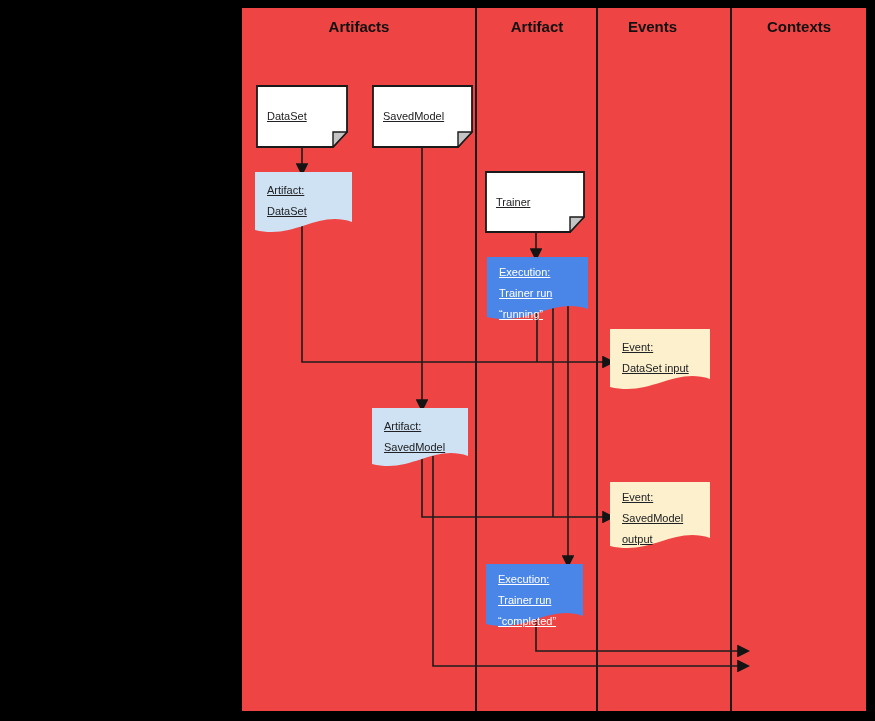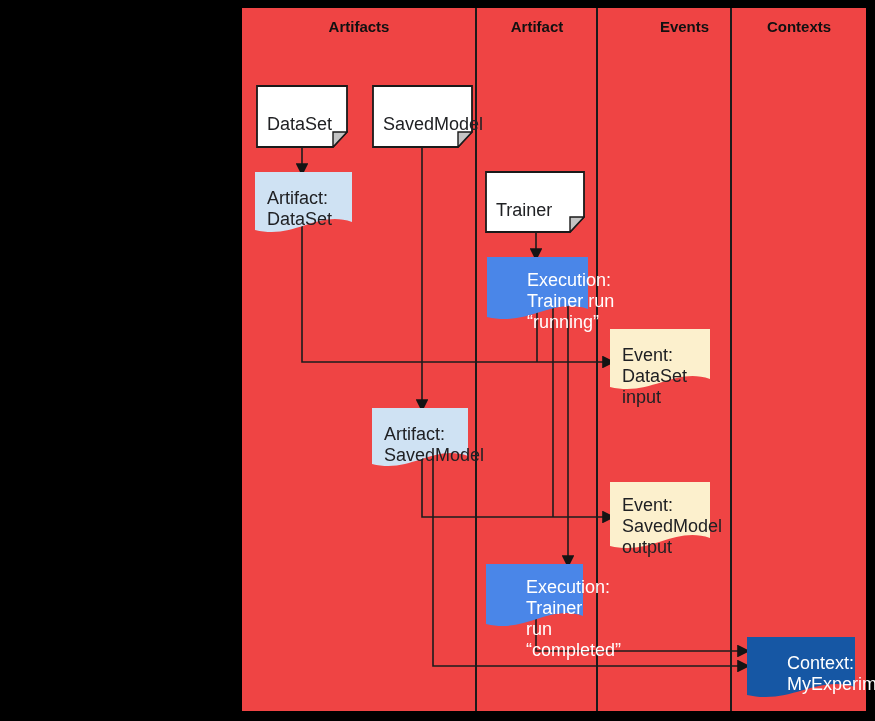--- a/index.html
+++ b/index.html
@@ -3,39 +3,39 @@
 <meta charset="utf-8">
 <style>
   html,body{margin:0;padding:0;background:#000;}
   .stage{position:relative;width:875px;height:721px;background:#000;overflow:hidden;
          font-family:"Liberation Sans","DejaVu Sans",sans-serif;}
   .panel{position:absolute;left:242px;top:8px;width:624px;height:703px;background:#ef4444;}
   .colline{position:absolute;top:0;width:2px;height:703px;background:#1b1b1b;}
   .colline.c1{left:233px}.colline.c2{left:354px}.colline.c3{left:488px}
   .colhead{position:absolute;top:10px;font-size:15px;font-weight:bold;color:#111;text-align:center;}
   .colhead.h1{left:0;width:234px}.colhead.h2{left:235px;width:120px}
-  .colhead.h3{left:376px;width:133px}.colhead.h4{left:490px;width:134px}
+  .colhead.h3{left:344px;width:133px}.colhead.h4{left:490px;width:134px}
   svg.edges{position:absolute;left:0;top:0;z-index:1;}
   .node{position:absolute;z-index:2;}
   .node svg{position:absolute;left:0;top:0;}
-  .nlabel{position:absolute;left:0;top:8px;width:100%;height:100%;box-sizing:border-box;
-          white-space:pre-line;font-size:18px;line-height:21px;color:#202124;
-          padding-left:12px;padding-top:8px;}
+  .nlabel{position:absolute;left:0;top:0;width:100%;height:100%;box-sizing:border-box;
+          white-space:pre-line;font-size:11px;line-height:21px;color:#202124;
+          padding-left:12px;padding-top:8px;text-decoration:underline;}
   .doc .nlabel{display:flex;align-items:center;padding-top:0;padding-left:11px;}
   .n-dataset{left:14px;top:77px;width:92px;height:63px;}
   .n-savedmodel{left:130px;top:77px;width:101px;height:63px;}
   .n-trainer{left:243px;top:163px;width:100px;height:62px;border-radius:30px;}
   .n-artifact-dataset{left:13px;top:164px;width:97px;height:66px;}
   .n-execution-running{left:245px;top:249px;width:101px;height:68px;}
   .n-event-dataset-input{left:368px;top:321px;width:100px;height:66px;}
   .n-artifact-savedmodel{left:130px;top:400px;width:96px;height:64px;}
   .n-event-savedmodel-output{left:368px;top:474px;width:100px;height:72px;}
   .n-execution-completed{left:244px;top:556px;width:97px;height:68px;}
   .n-context{left:505px;top:629px;width:108px;height:66px;}
-  .white-text .nlabel{color:#ffffff;margin-left:28px;}
+  .white-text .nlabel{color:#ffffff;}
   .threeline .nlabel{padding-top:5px;}
 </style>
 </head>
 <body>
 
 <div class="stage">
   <div class="panel">
 
     <div class="colline c1"></div>
     <div class="colline c2"></div>
@@ -134,22 +134,15 @@
 
     <div class="node white-text threeline n-execution-completed">
       <svg width="97" height="68">
         <path d="M0 0 H97 V52 C62 40, 40 70, 0 60 Z" fill="#4a86e8"></path>
       </svg>
       <div class="nlabel">Execution:
 Trainer run
 “completed”</div>
     </div>
 
-    <div class="node white-text n-context">
-      <svg width="108" height="66">
-        <path d="M0 0 H108 V50 C69 38, 45 68, 0 58 Z" fill="#1657a4"></path>
-      </svg>
-      <div class="nlabel">Context:
-MyExperiment</div>
-    </div>
 
   </div>
 </div>
 
 </body></html>

